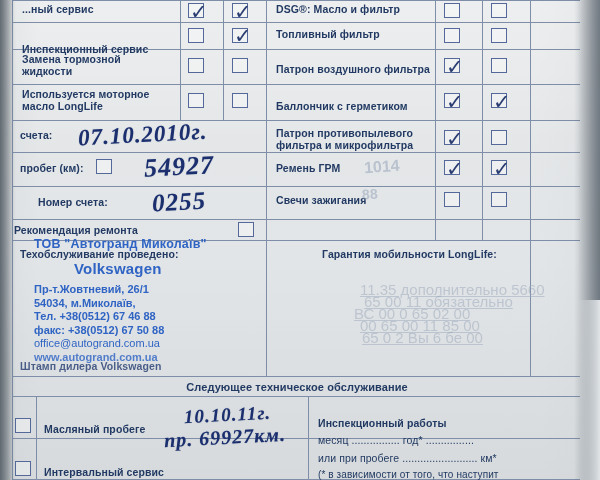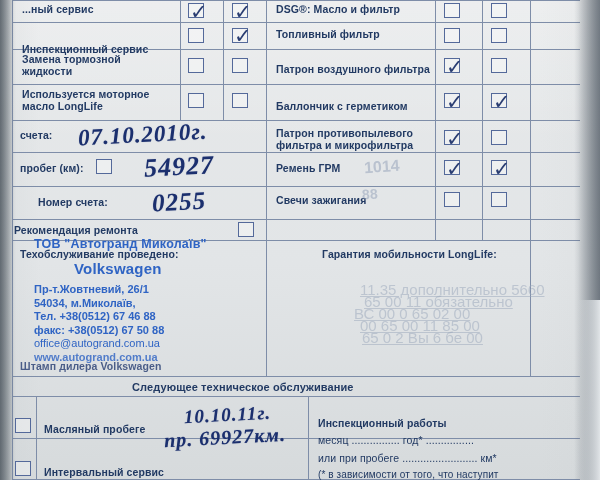--- a/index.html
+++ b/index.html
@@ -55,21 +55,21 @@
     font-family:"Liberation Sans", sans-serif;
   }
   .stamp .s-ttl{font-size:12.5px;letter-spacing:.2px;}
   .stamp .s-line{font-size:11px;line-height:13.5px;font-weight:bold;}
   .ghost{
     position:absolute;color:#9aa7bb;opacity:.5;font-size:15px;line-height:11px;text-decoration:underline;
   }
   .faint{
     position:absolute;color:#98a5bb;opacity:.55;font-size:10px;font-weight:bold;
   }
-  .center{text-align:left;}
+  .center{text-align:center;}
   .shadow-left{
     position:absolute;left:0;top:0;width:14px;height:480px;
     background:linear-gradient(90deg,rgba(60,70,80,.65),rgba(60,70,80,0));
   }
   .shadow-right{
     position:absolute;right:0;top:0;width:26px;height:480px;
     background:linear-gradient(270deg,rgba(70,80,92,.6),rgba(70,80,92,0));
   }
   .edge-white{
     position:absolute;right:0;top:300px;width:22px;height:180px;

